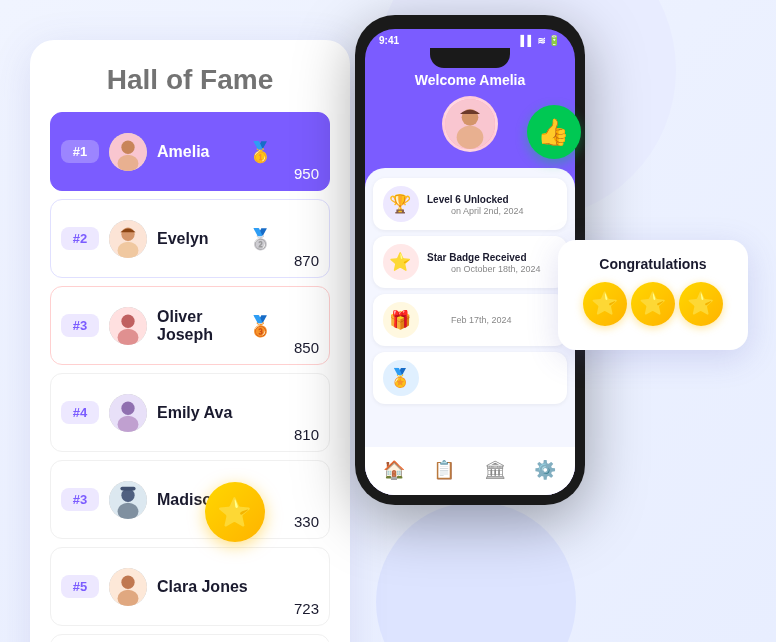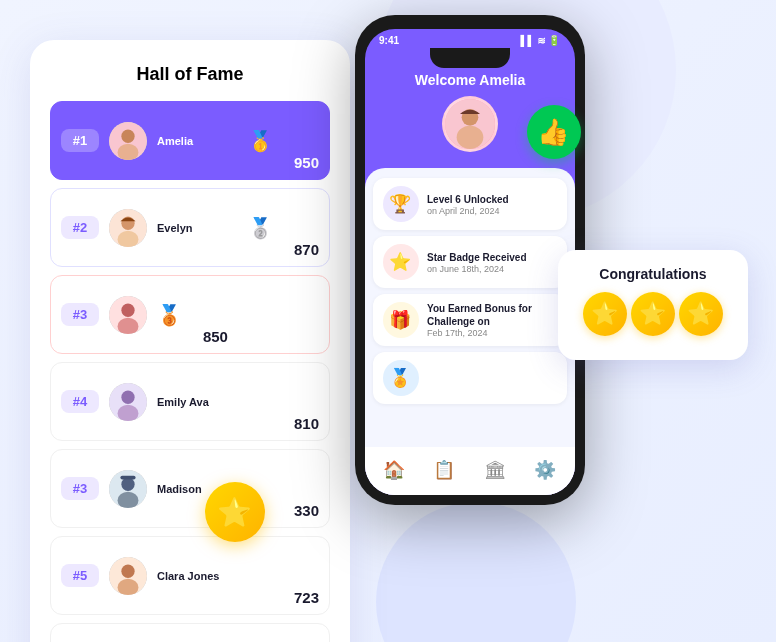--- a/index.html
+++ b/index.html
@@ -70,24 +70,24 @@
       position: absolute;
       left: 30px; top: 40px;
       width: 320px;
       background: #fff;
       border-radius: 24px;
       padding: 24px 20px 20px;
       box-shadow: 0 8px 40px rgba(80,80,180,0.13);
       z-index: 5;
     }
     .hof-title {
-      font-size: 18px;
+      font-size: 28px;
       font-weight: 800;
       text-align: center;
-      color: #000000;
+      color: #737373;
       margin-bottom: 16px;
     }
     .hof-row {
       display: flex;
       align-items: center;
       padding: 8px 10px;
       border-radius: 12px;
       margin-bottom: 8px;
       border: 1.5px solid transparent;
       gap: 10px;
@@ -128,29 +128,29 @@
       border-radius: 50%;
       flex-shrink: 0;
       overflow: hidden;
       background: #ccc;
       display: flex; align-items: center; justify-content: center;
       font-size: 18px;
     }
     .avatar svg { width: 38px; height: 38px; }
     .hof-name {
       flex: 1;
-      font-size: 11px;
+      font-size: 16px;
       font-weight: 600;
       color: #1a1a2e;
     }
     .hof-row.rank1 .hof-name { color: #fff; }
     .medal-icon { font-size: 20px; flex-shrink: 0; }
     .hof-score {
       font-size: 15px;
-      font-weight: 700;
+      font-weight: 400;
       color: #1a1a2e;
       min-width: 36px;
       text-align: right;
       margin-top: 44px;
     }
     .hof-row.rank1 .hof-score { color: #fff; }
 
     
     .phone {
       position: absolute;
@@ -247,20 +247,21 @@
     .activity-icon.blue { background: #e0f0ff; }
     .activity-text {
       font-size: 10px;
       font-weight: 600;
       color: #1a1a2e;
       line-height: 1.3;
     }
     .activity-sub {
       font-size: 9px;
       color: #888;
+      margin-left: 24px;
     }
     .phone-nav {
       background: #fff;
       display: flex;
       justify-content: space-around;
       align-items: center;
       padding: 8px 4px 10px;
       flex-shrink: 0;
     }
     .nav-icon {
@@ -268,21 +269,21 @@
       color: #888;
       cursor: pointer;
       padding: 4px 8px;
       border-radius: 8px;
     }
     .nav-icon.active { color: #7b5cff; }
 
     
     .congrats-card {
       position: absolute;
-      right: 28px; top: 250px;
+      right: 28px; top: 240px;
       width: 190px;
       background: #fff;
       border-radius: 18px;
       padding: 16px 14px 14px;
       box-shadow: 0 8px 32px rgba(80,80,180,0.18);
       z-index: 7;
     }
     .congrats-title {
       font-size: 14px;
       font-weight: 800;
@@ -360,20 +361,21 @@
 
   <div class="hof-row rank3">
     <div class="rank-badge">#3</div>
     <div class="avatar">
       <svg viewBox="0 0 40 40" xmlns="http://www.w3.org/2000/svg">
         <circle cx="20" cy="20" r="20" fill="#ffe0e0"></circle>
         <circle cx="20" cy="15" r="7" fill="#c06060"></circle>
         <ellipse cx="20" cy="32" rx="11" ry="9" fill="#e09090"></ellipse>
       </svg>
     </div>
+    <div class="hof-name">Oliver Joseph</div>
     <div class="medal-icon">🥉</div>
     <div class="hof-score">850</div>
   </div>
 
   <div class="hof-row rank-other">
     <div class="rank-badge">#4</div>
     <div class="avatar">
       <svg viewBox="0 0 40 40" xmlns="http://www.w3.org/2000/svg">
         <circle cx="20" cy="20" r="20" fill="#e8e0f8"></circle>
         <circle cx="20" cy="15" r="7" fill="#9070b0"></circle>
@@ -455,28 +457,27 @@
           <div>
             <div class="activity-text">Level 6 Unlocked</div>
             <div class="activity-sub">on April 2nd, 2024</div>
           </div>
         </div>
 
         <div class="activity-item">
           <div class="activity-icon red">⭐</div>
           <div>
             <div class="activity-text">Star Badge Received</div>
-            <div class="activity-sub">on June 18th, 2024</div>
+            <div class="activity-sub">on October 18th, 2024</div>
           </div>
         </div>
 
         <div class="activity-item">
           <div class="activity-icon yellow">🎁</div>
           <div>
-            <div class="activity-text">You Earned Bonus for Challenge on</div>
             <div class="activity-sub">Feb 17th, 2024</div>
           </div>
         </div>
 
         <div class="activity-item">
           <div class="activity-icon blue">🏅</div>
         </div>
       </div>
 
       <div class="phone-nav">

